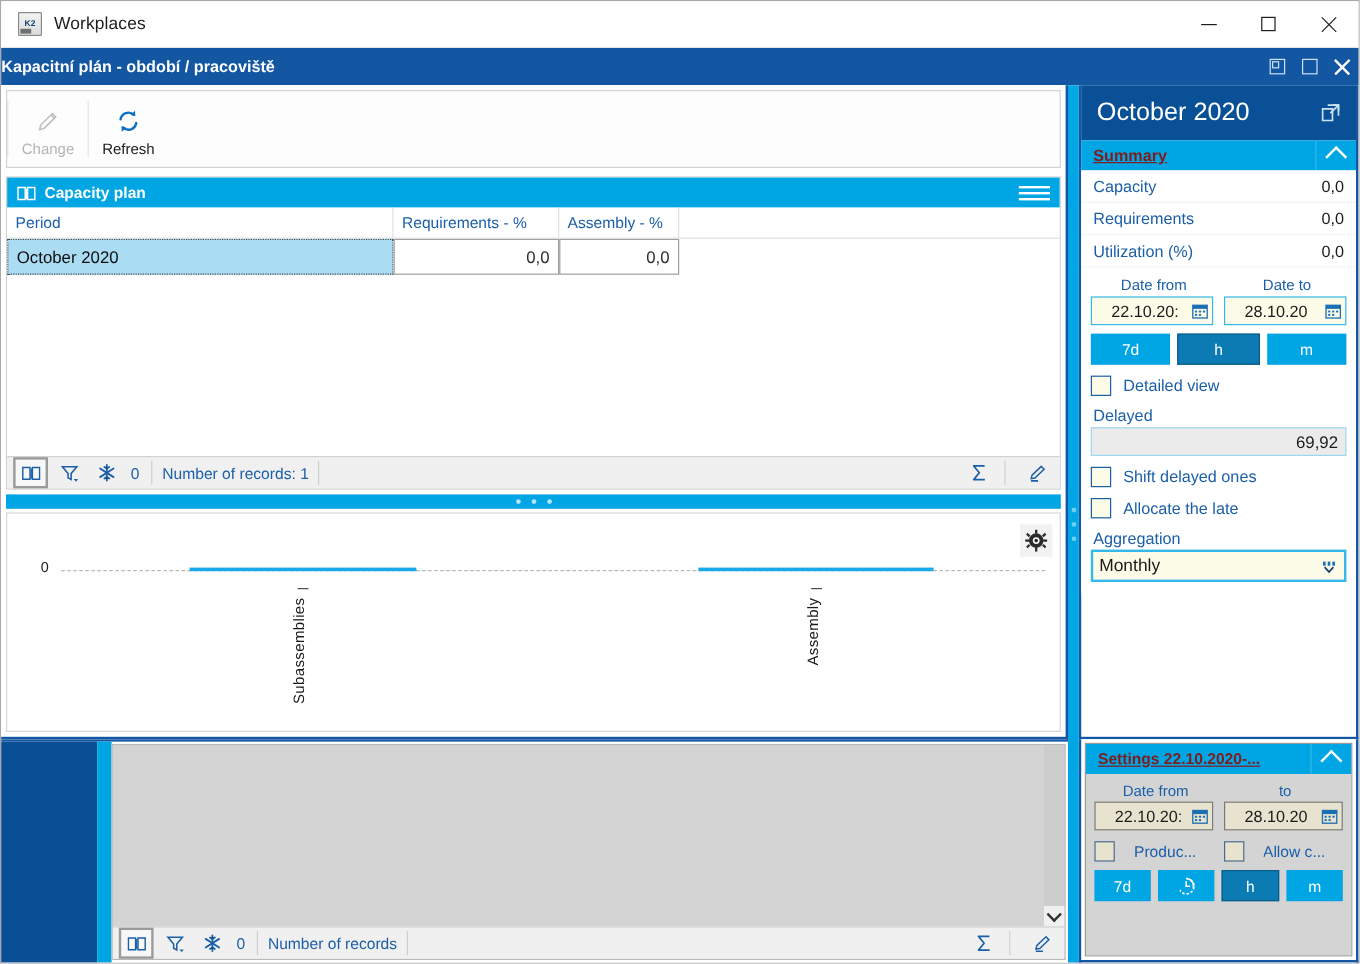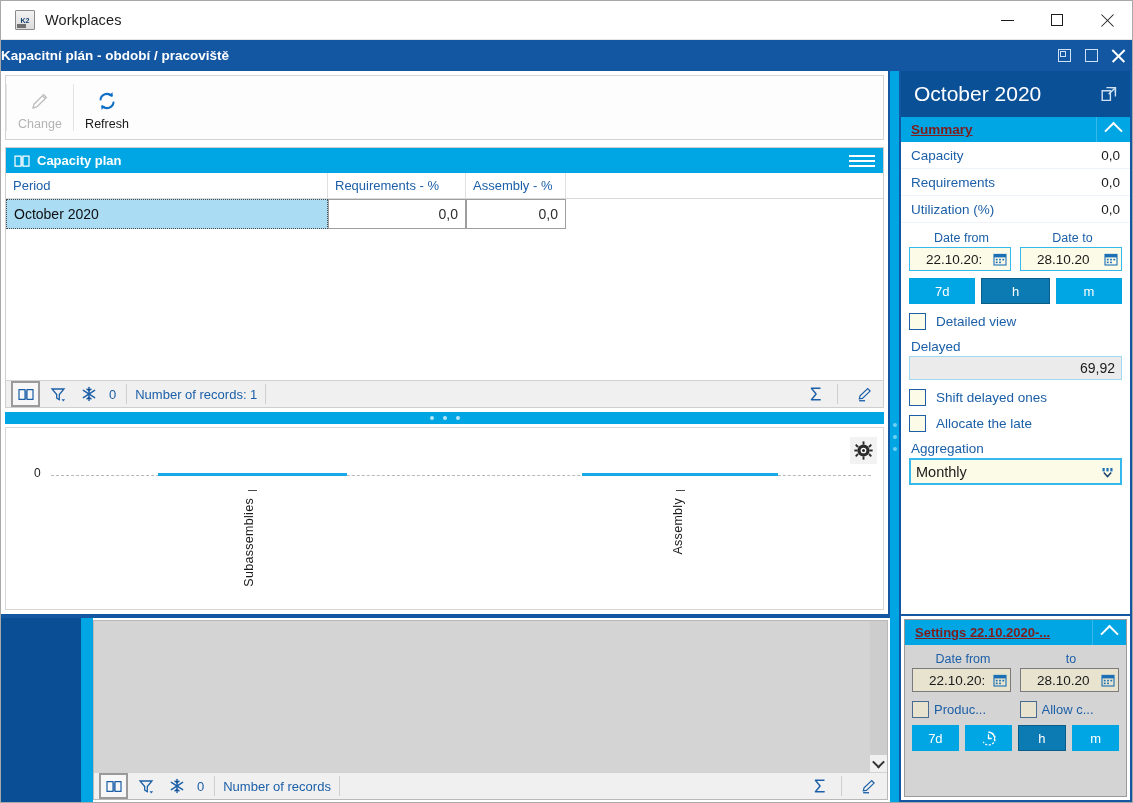--- a/index.html
+++ b/index.html
@@ -363,21 +363,21 @@
     margin: 3px; border: 1px solid #9a9a9a;
     flex: 1 1 auto; display: flex; flex-direction: column; min-height: 0;
     box-sizing: border-box;
   }
   .sec-header.small .sec-title { font-size: 13px; }
   .settings-body.gray { background: #d4d4d4; padding: 5px 7px 7px 7px; flex: 1 1 auto; }
   .settings-body.gray .fld-label { color: #1b5fa8; }
   .settings-body.gray .date-input { background: #e7e3cf; border: 1px solid #7a7a7a; }
   .settings-body.gray .chkbox { background: #e7e3cf; border: 1px solid #4a6b8f; }
   .chk-pair { display: flex; gap: 8px; margin-top: 9px; }
-  .chk-pair .chk-row { margin-top: 0; flex: 1 1 0; gap: 5px; min-width: 0; }
+  .chk-pair .chk-row { margin-top: 0; flex: 1 1 0; gap: 16px; min-width: 0; }
   .chk-pair .chk-label { white-space: nowrap; overflow: hidden; font-size: 13px; }
 
   
   .bottom-left {
     flex: 1 1 auto; display: flex; min-height: 0;
     border: 2px solid #1356a2; border-left: none; border-bottom: none; border-right: none;
     background: #ffffff; box-sizing: border-box;
   }
   .bl-blue-strip { flex: 0 0 80px; background: #0a4e95; }
   .bl-cyan-strip { flex: 0 0 12px; background: #00a5e4; }

